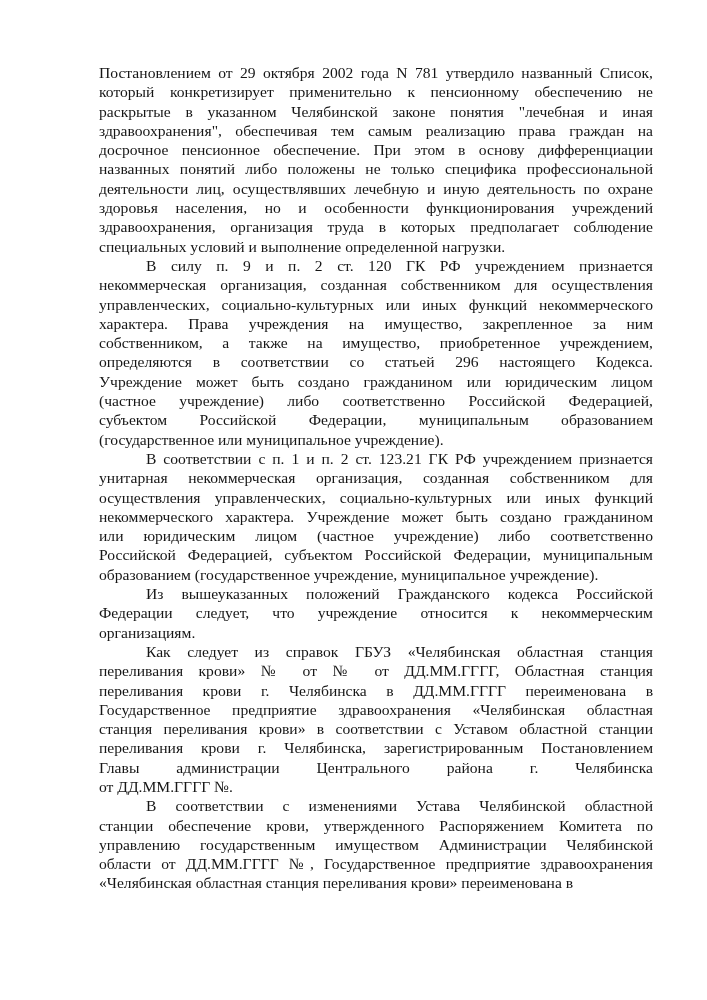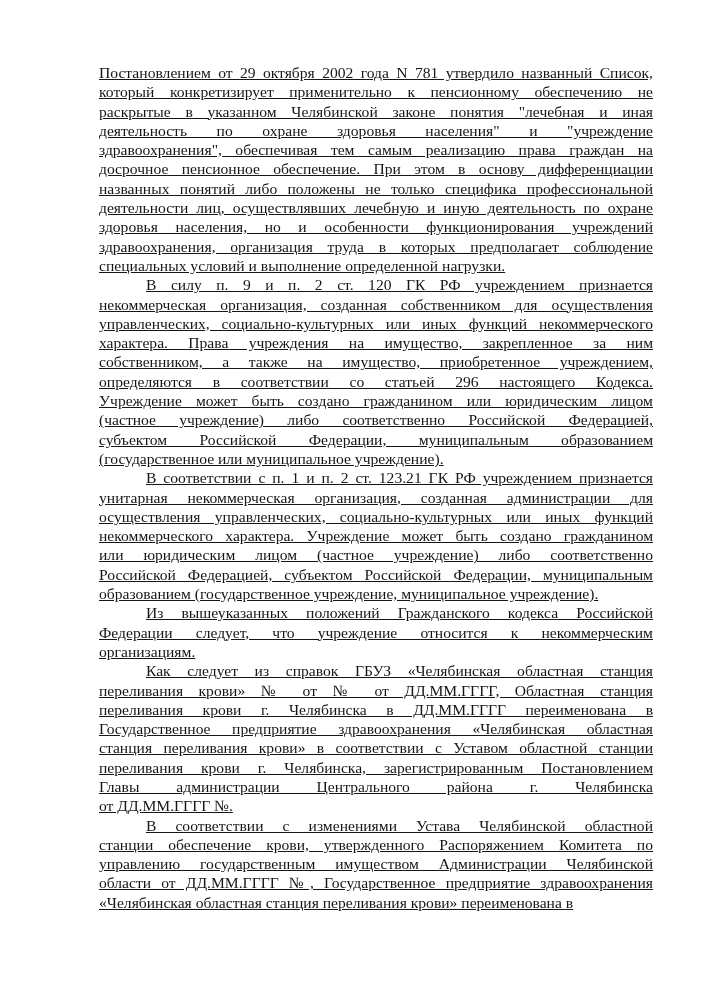--- a/index.html
+++ b/index.html
@@ -29,39 +29,37 @@
     line-height: 19.3px;
     color: var(--text-color);
   }
   .paragraph { margin: 0; padding: 0; }
   .line {
     text-align: justify;
     text-align-last: justify;
     height: 19.3px;
     overflow: hidden;
     white-space: normal;
-    text-decoration: underline;
   }
   .line.last {
     text-align-last: left;
   }
   .line.indent {
     text-indent: 47px;
   }
 </style>
 </head>
 <body>
 
 <div class="page">
   <div class="doc-text" id="doc-text">
       <div class="paragraph">
         <div class="line">Постановлением от 29 октября 2002 года N 781 утвердило названный Список,</div>
         <div class="line">который конкретизирует применительно к пенсионному обеспечению не</div>
         <div class="line">раскрытые в указанном Челябинской законе понятия "лечебная и иная</div>
-        <div class="line">деятельность по охране здоровья населения" и "учреждение</div>
         <div class="line">здравоохранения", обеспечивая тем самым реализацию права граждан на</div>
         <div class="line">досрочное пенсионное обеспечение. При этом в основу дифференциации</div>
         <div class="line">названных понятий либо положены не только специфика профессиональной</div>
         <div class="line">деятельности лиц, осуществлявших лечебную и иную деятельность по охране</div>
         <div class="line">здоровья населения, но и особенности функционирования учреждений</div>
         <div class="line">здравоохранения, организация труда в которых предполагает соблюдение</div>
         <div class="line last">специальных условий и выполнение определенной нагрузки.</div>
       </div>
       <div class="paragraph">
         <div class="line indent">В силу п. 9 и п. 2 ст. 120 ГК РФ учреждением признается</div>
@@ -70,21 +68,21 @@
         <div class="line">характера. Права учреждения на имущество, закрепленное за ним</div>
         <div class="line">собственником, а также на имущество, приобретенное учреждением,</div>
         <div class="line">определяются в соответствии со статьей 296 настоящего Кодекса.</div>
         <div class="line">Учреждение может быть создано гражданином или юридическим лицом</div>
         <div class="line">(частное учреждение) либо соответственно Российской Федерацией,</div>
         <div class="line">субъектом Российской Федерации, муниципальным образованием</div>
         <div class="line last">(государственное или муниципальное учреждение).</div>
       </div>
       <div class="paragraph">
         <div class="line indent">В соответствии с п. 1 и п. 2 ст. 123.21 ГК РФ учреждением признается</div>
-        <div class="line">унитарная некоммерческая организация, созданная администрации для</div>
+        <div class="line">унитарная некоммерческая организация, созданная собственником для</div>
         <div class="line">осуществления управленческих, социально-культурных или иных функций</div>
         <div class="line">некоммерческого характера. Учреждение может быть создано гражданином</div>
         <div class="line">или юридическим лицом (частное учреждение) либо соответственно</div>
         <div class="line">Российской Федерацией, субъектом Российской Федерации, муниципальным</div>
         <div class="line last">образованием (государственное учреждение, муниципальное учреждение).</div>
       </div>
       <div class="paragraph">
         <div class="line indent">Из вышеуказанных положений Гражданского кодекса Российской</div>
         <div class="line">Федерации следует, что учреждение относится к некоммерческим</div>
         <div class="line last">организациям.</div>

